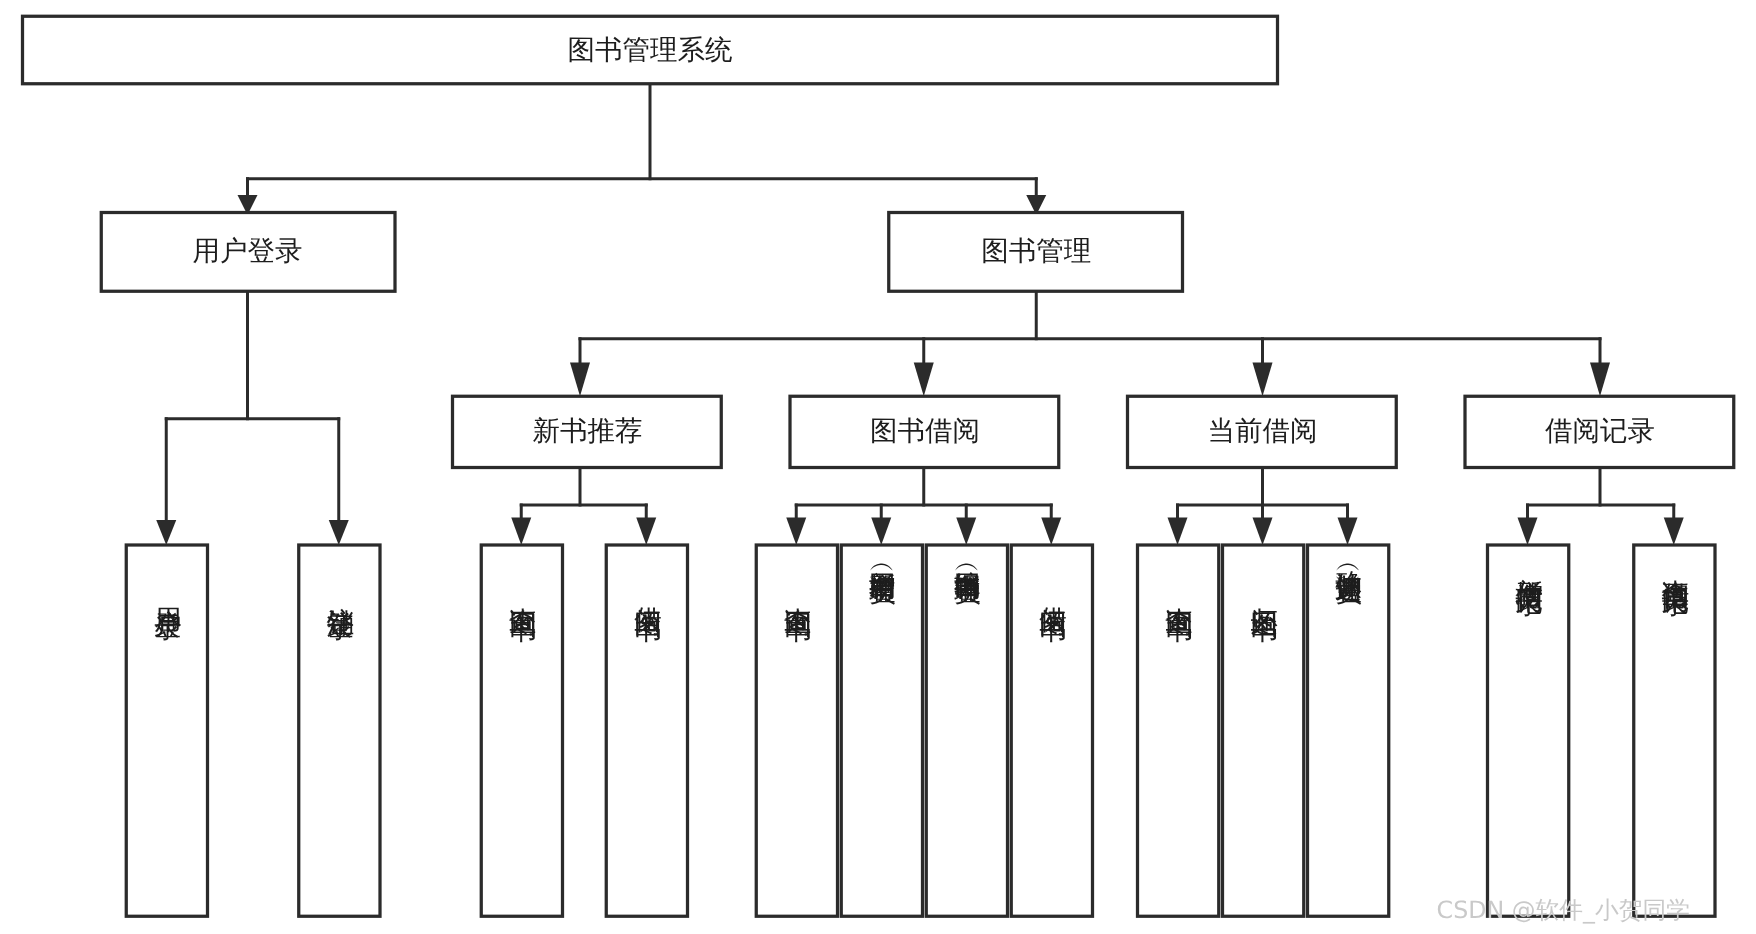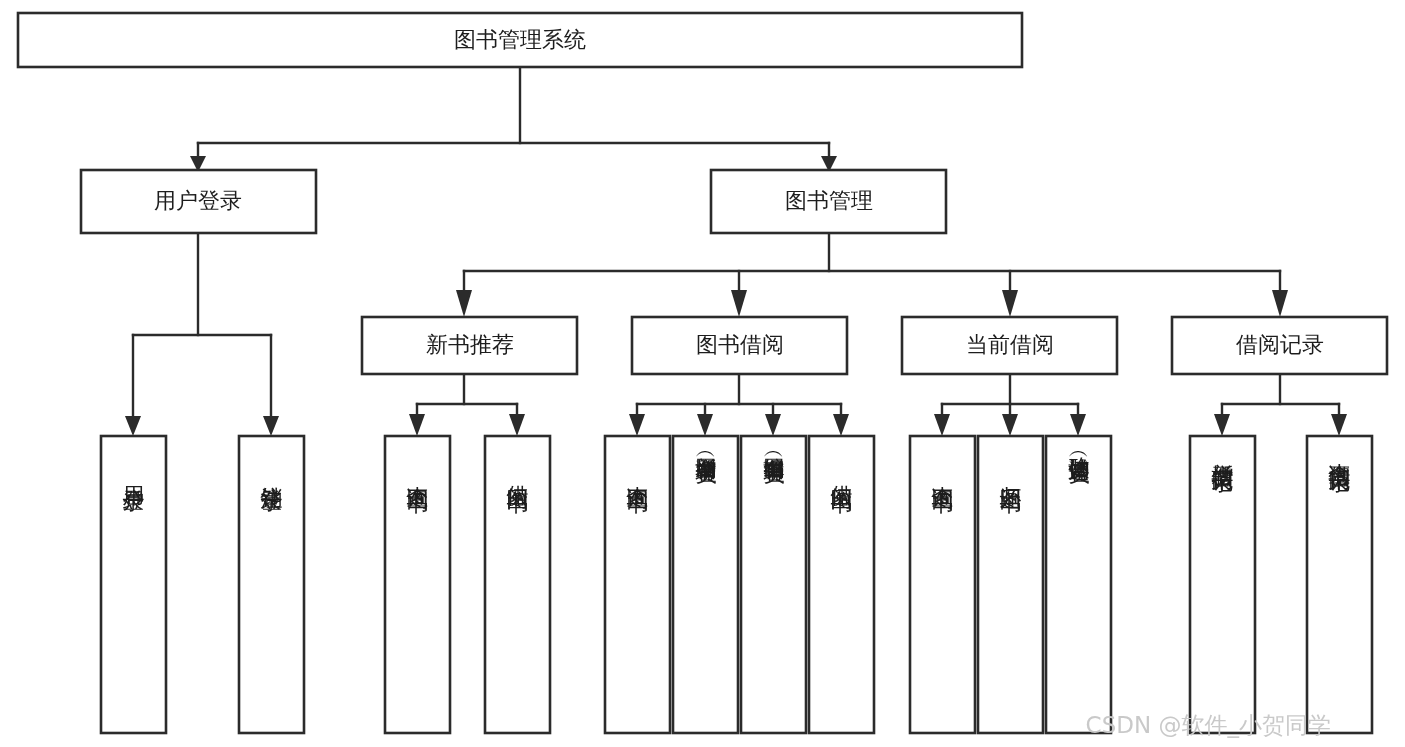--- a/index.html
+++ b/index.html
@@ -11,20 +11,21 @@
     font-family: "DejaVu Sans", "Liberation Sans", sans-serif;
     width: 1405px;
     height: 747px;
     overflow: hidden;
     position: relative;
   }
   #diagram-root {
     position: relative;
     width: 1339px;
     height: 747px;
+    padding-left: 21px;
   }
   svg#flow-svg {
     position: absolute;
     top: 0;
     left: 0;
     width: 1405px;
     height: 747px;
     display: block;
   }
   .node-box {
@@ -71,21 +72,21 @@
   }
   .vlabel.tall {
     font-size: 21px;
     letter-spacing: 1px;
   }
   #watermark {
     position: absolute;
     right: 8px;
     bottom: 6px;
     font-family: "DejaVu Sans", "Liberation Sans", sans-serif;
-    font-size: 23px;
+    font-size: 19px;
     color: #c9c9c9;
     white-space: nowrap;
     pointer-events: none;
     user-select: none;
   }
 </style>
 </head>
 <body>
 
 <div id="diagram-root">

